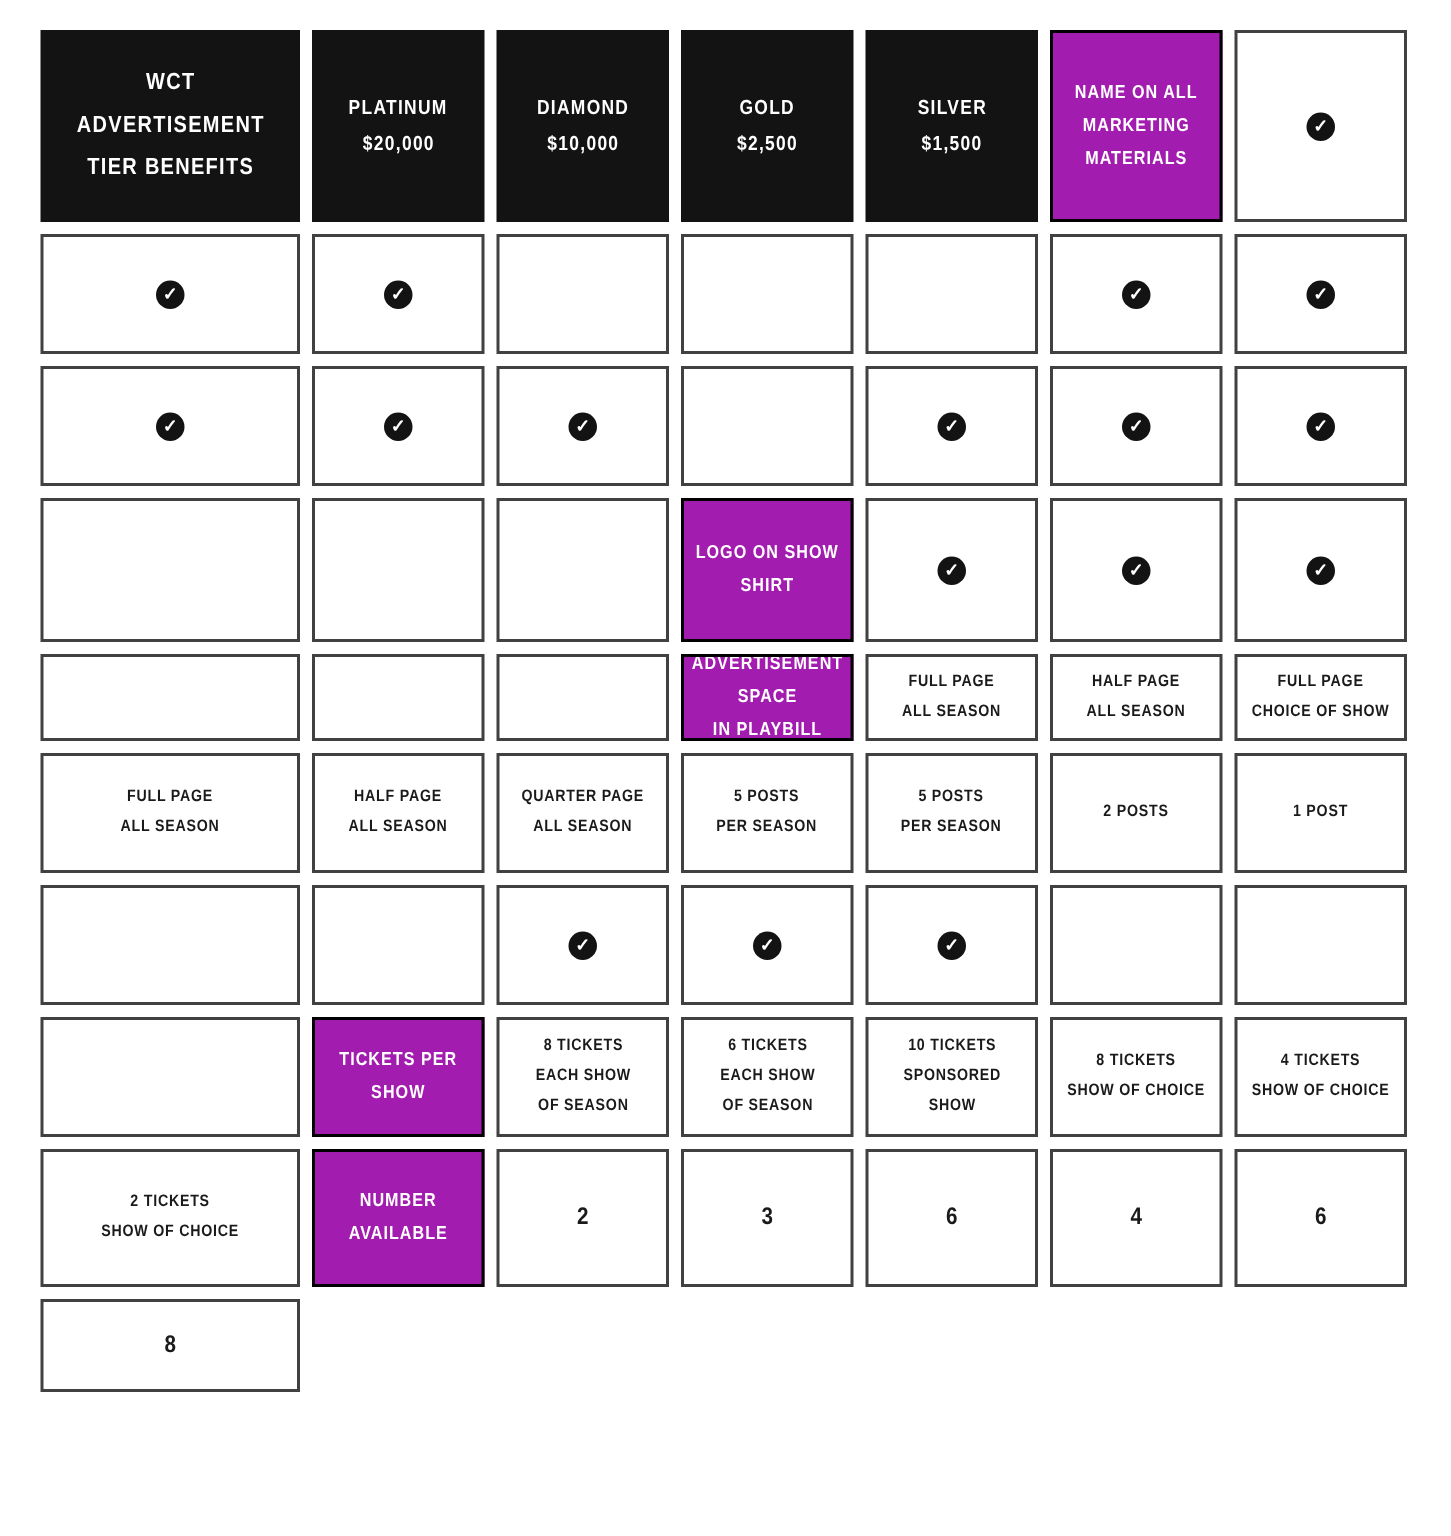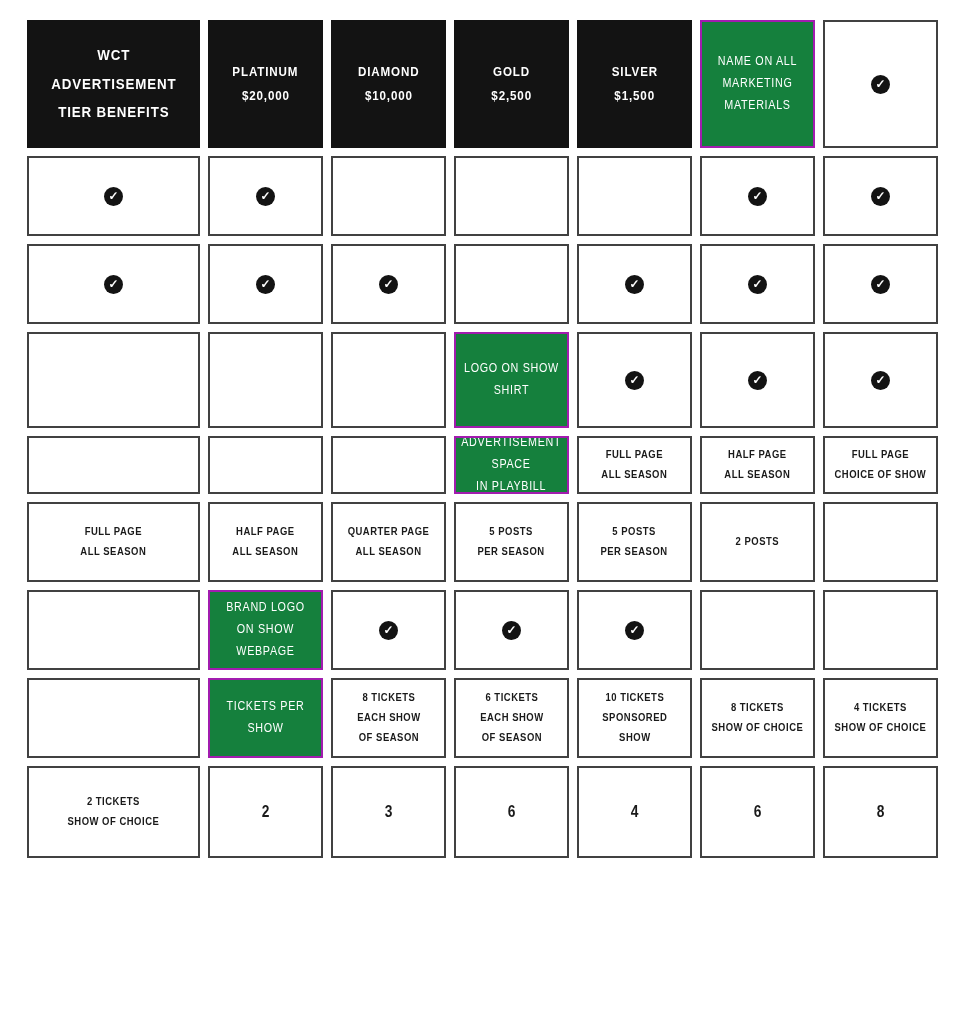--- a/index.html
+++ b/index.html
@@ -40,24 +40,24 @@
   }
   .corner .title {
     font-size: 15.5px;
     line-height: 1.85;
   }
   .col-name, .col-price {
     font-size: 13.5px;
     line-height: 1.8;
   }
   .rowlabel {
-    background: #15803d;
-    border: 2px solid #a21caf;
+    background: #a21caf;
+    border: 2px solid #000000;
     color: #ffffff;
-    font-weight: normal;
+    font-weight: bold;
     letter-spacing: 0.8px;
   }
   .rowlabel .lbl {
     font-size: 12.5px;
     line-height: 1.75;
   }
   .rowlabel .sub {
     font-size: 9px;
     line-height: 1.5;
     letter-spacing: 0.6px;
@@ -215,28 +215,25 @@
         <div class="txt pre condensed">5 POSTS
 PER SEASON</div>
       </div>
       <div class="cell body">
         <div class="txt pre condensed">5 POSTS
 PER SEASON</div>
       </div>
       <div class="cell body">
         <div class="txt pre condensed">2 POSTS</div>
       </div>
-      <div class="cell body"></div>
-      <div class="cell body"></div>
-      <div class="cell rowlabel">
-        <div class="condensed">
-          <div class="lbl pre">BRAND LOGO ON SHOW
-WEBPAGE</div>
-        </div>
-      </div>
+      <div class="cell body">
+        <div class="txt pre condensed">1 POST</div>
+      </div>
+      <div class="cell body"></div>
+      <div class="cell body"></div>
       <div class="cell body">
         <span class="check">✓</span>
       </div>
       <div class="cell body">
         <span class="check">✓</span>
       </div>
       <div class="cell body">
         <span class="check">✓</span>
       </div>
       <div class="cell body"></div>
@@ -266,20 +263,25 @@
         <div class="txt pre condensed">8 TICKETS
 SHOW OF CHOICE</div>
       </div>
       <div class="cell body">
         <div class="txt pre condensed">4 TICKETS
 SHOW OF CHOICE</div>
       </div>
       <div class="cell body">
         <div class="txt pre condensed">2 TICKETS
 SHOW OF CHOICE</div>
+      </div>
+      <div class="cell rowlabel">
+        <div class="condensed">
+          <div class="lbl pre">NUMBER AVAILABLE</div>
+        </div>
       </div>
       <div class="cell body">
         <div class="txt pre condensed big">2</div>
       </div>
       <div class="cell body">
         <div class="txt pre condensed big">3</div>
       </div>
       <div class="cell body">
         <div class="txt pre condensed big">6</div>
       </div>

